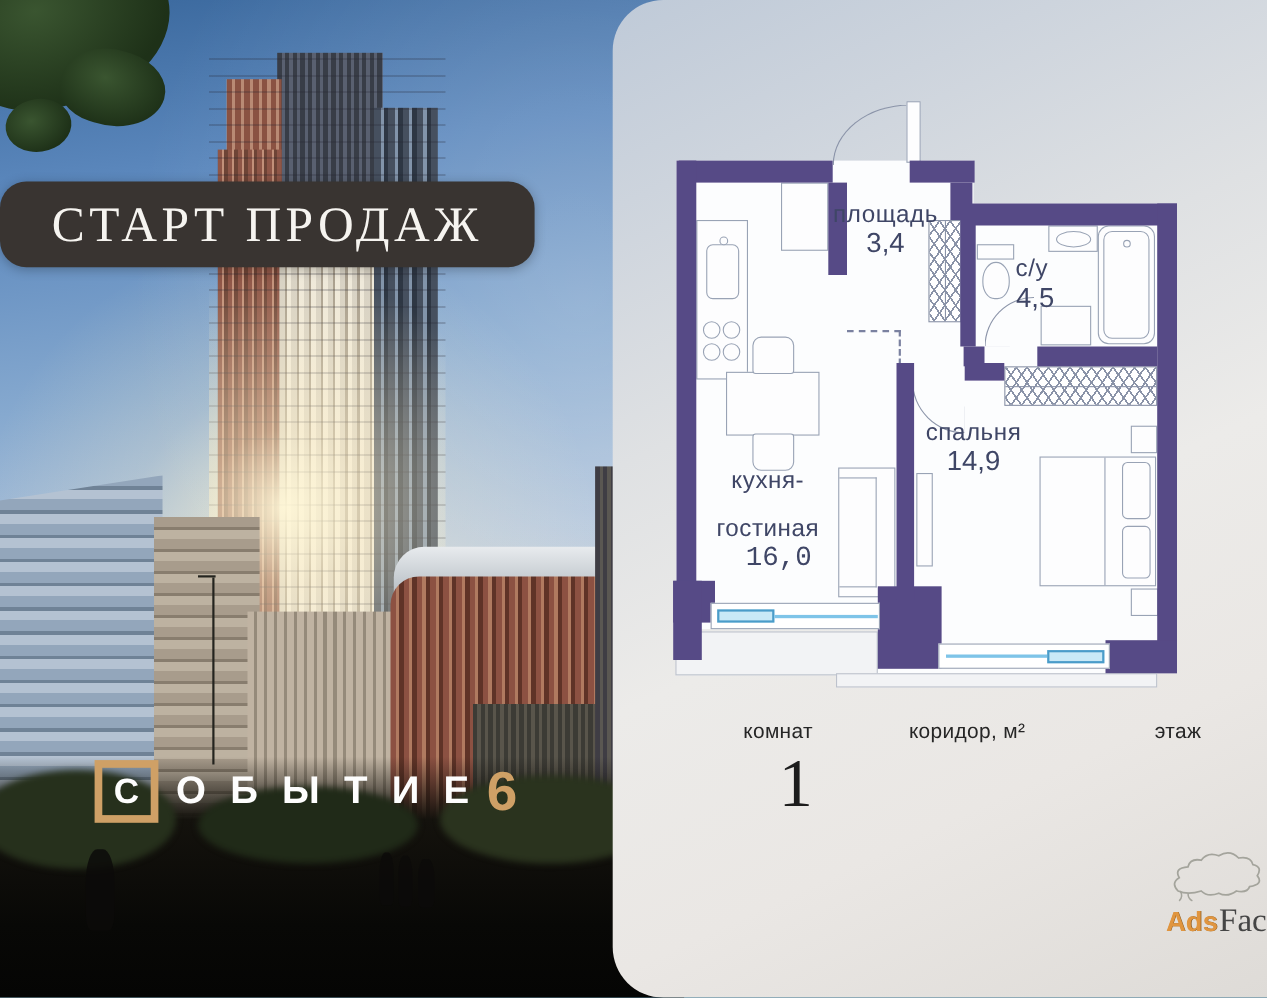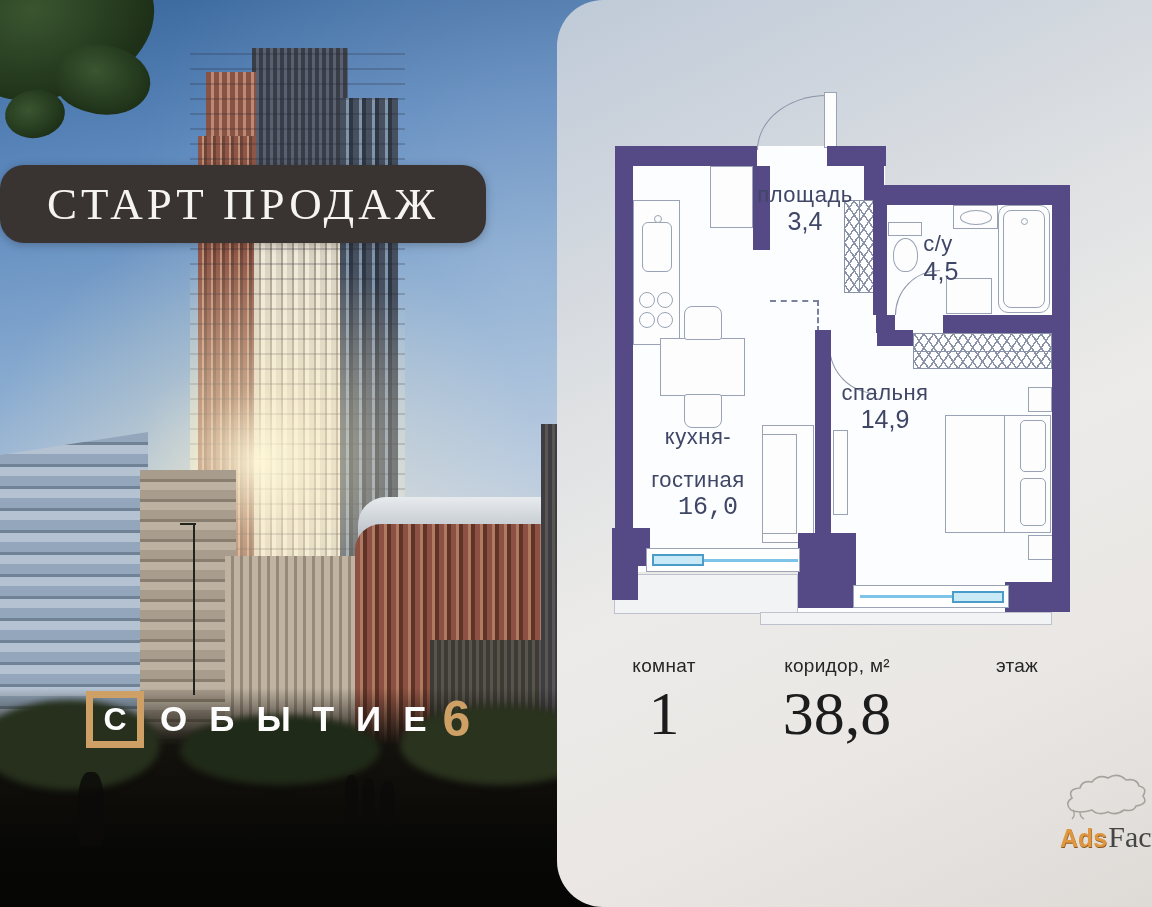--- a/index.html
+++ b/index.html
@@ -66,21 +66,21 @@
   .rodv{position:absolute;left:50%;top:0;bottom:0;width:1px;background:#8a93a8;}
   .rodh{position:absolute;top:50%;left:0;right:0;height:1px;background:#8a93a8;}
   .dash{position:absolute;}
   .plabel{position:absolute;color:#3f4666;text-align:center;font-size:22px;letter-spacing:.5px;}
   .parea{position:absolute;color:#3f4666;text-align:center;font-size:25px;}
   .circle{position:absolute;border:1.5px solid #99a3b5;border-radius:50%;background:#fdfdfe;box-sizing:border-box;}
   .winframe{position:absolute;background:#fff;border:1px solid #9aa3b5;box-sizing:border-box;}
   .winblue{position:absolute;background:#c9e9f7;border:2px solid #4a9cc9;box-sizing:border-box;}
   .winline{position:absolute;background:#7ec4e8;}
   
-  .stat{position:absolute;text-align:center;}
+  .stat{position:absolute;text-align:right;}
   .stat .lbl{font-size:19px;color:#262626;letter-spacing:.3px;}
   .stat .val{font-family:"Liberation Serif",serif;font-size:62px;color:#1c1c1c;line-height:1.05;margin-top:4px;}
   
   .wm{position:absolute;left:448px;top:772px;width:147px;height:89px;}
   .wm-text{position:absolute;left:55px;top:48px;display:flex;align-items:baseline;white-space:nowrap;}
   .wm-ads{font-weight:800;font-size:25px;color:#e0953f;letter-spacing:0px;text-shadow:0.5px 0.5px 0 #8a5a20;}
   .wm-factory{font-family:"Liberation Serif",serif;font-size:30px;color:#454545;margin-left:1px;}
   .wm-cloud{position:absolute;left:52px;top:0px;}
 </style>
 </head>
@@ -140,21 +140,20 @@
   </div>
 
   <div class="card">
 
     <div class="stat" style="left:32px;top:655px;width:150px;">
       <div class="lbl">комнат</div>
       <div class="val">1</div>
     </div>
     <div class="stat" style="left:185px;top:655px;width:190px;">
       <div class="lbl">коридор, м²</div>
-      <div class="val">38,8</div>
     </div>
     <div class="stat" style="left:385px;top:655px;width:150px;">
       <div class="lbl">этаж</div>
     </div>
 
     <div class="wm">
       <svg class="wm-cloud" width="92" height="48" viewBox="0 0 92 48">
         <path d="M14 38 q-7 -7 1 -12 q-5 -9 8 -10 q2 -8 12 -6 q6 -8 16 -4 q10 -6 18 2 q11 -2 13 6 q9 2 4 10 q6 8 -7 10 q-2 6 -12 4 q-8 6 -16 2 q-10 4 -16 -2 q-12 4 -21 0 z" fill="none" stroke="#a4a49c" stroke-width="1.6"></path>
         <path d="M16 38 q3 5 -1 9 M23 40 q0 5 4 7" stroke="#a4a49c" stroke-width="1.4" fill="none"></path>
       </svg>

